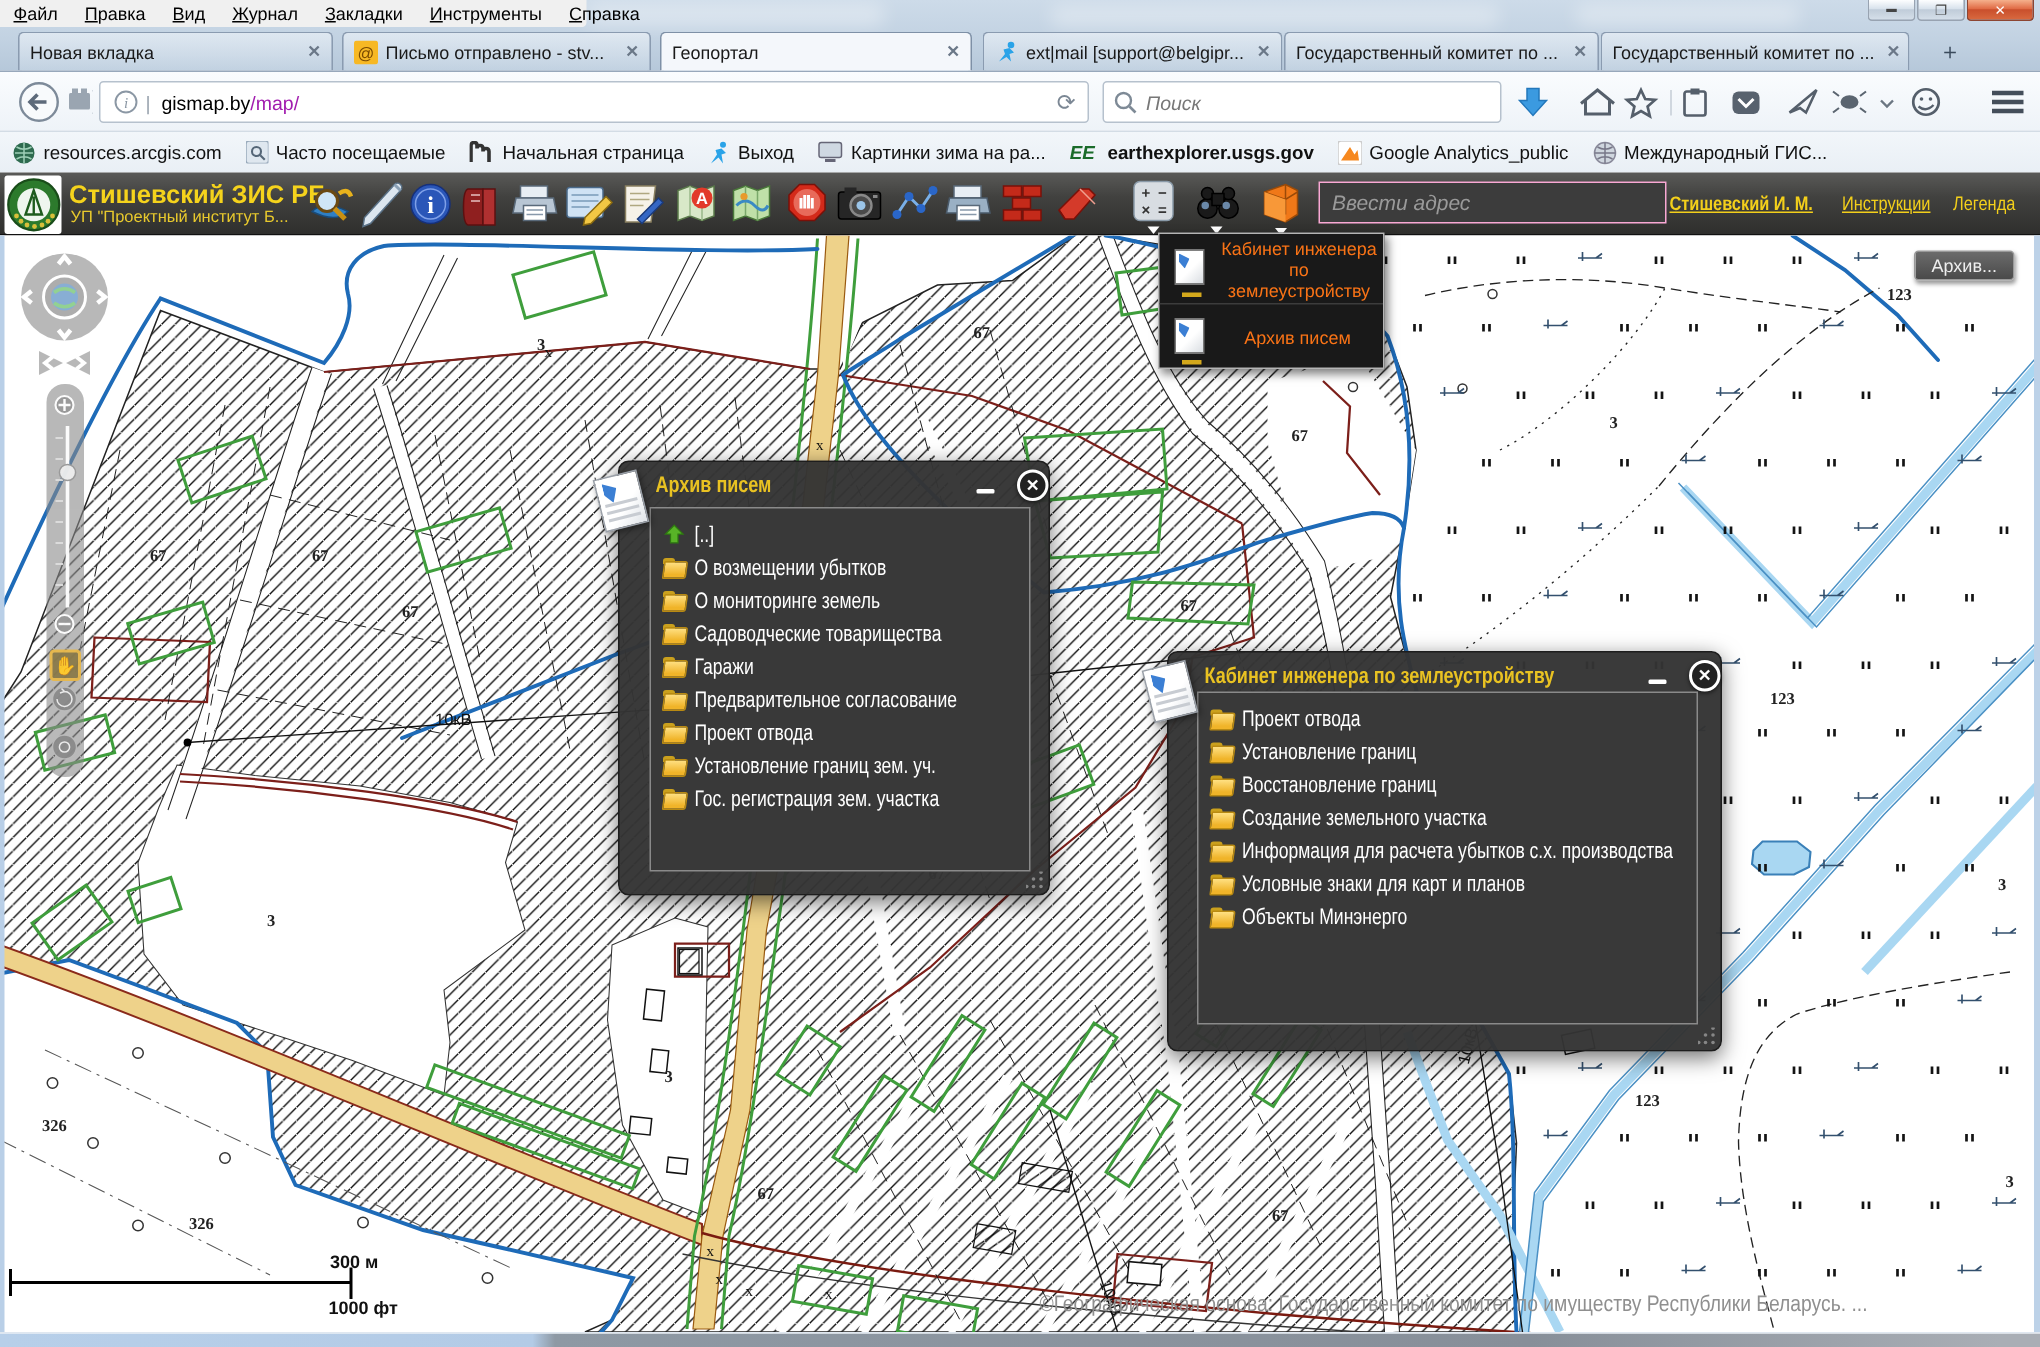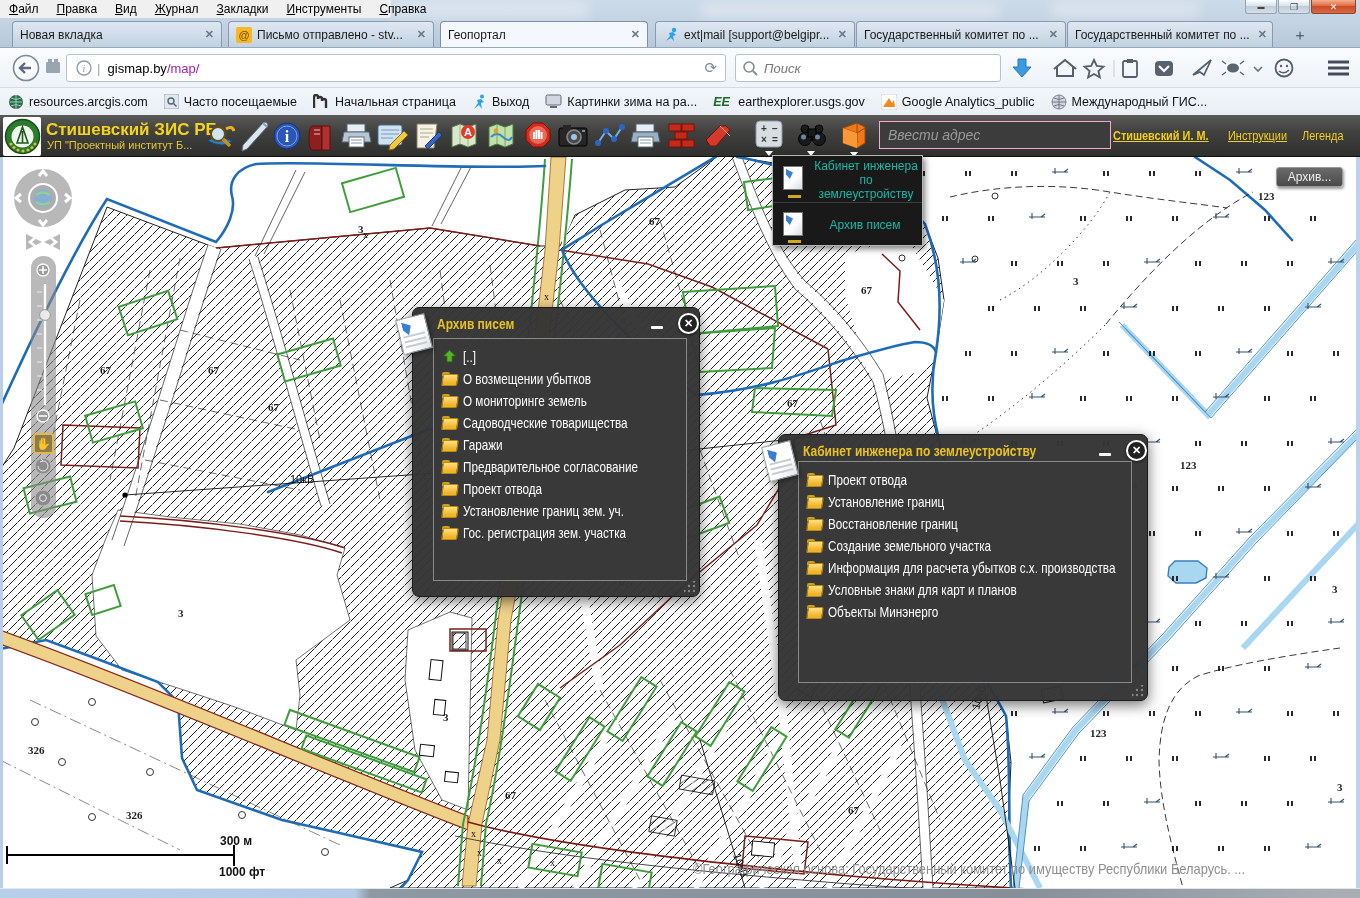--- a/index.html
+++ b/index.html
@@ -49,21 +49,21 @@
 .gripdots{position:absolute;right:3px;bottom:3px;width:12px;height:12px;opacity:.8}
 
 .fold{width:15px;height:12px;position:relative;flex:0 0 15px}
 .fold:before{content:"";position:absolute;left:0;top:0;width:8px;height:4px;background:#caa01d;border-radius:2px 2px 0 0}
 .fold:after{content:"";position:absolute;left:0;top:2px;width:14px;height:10px;background:linear-gradient(180deg,#ffe082,#f0b429 80%);border:1px solid #b98a12;border-radius:1px 2px 2px 1px;transform:skewX(-8deg)}
 
 .paper{position:absolute;width:30px;height:36px;background:linear-gradient(135deg,#fff 60%,#dfe3e8);border:1px solid #9aa0a8;box-shadow:1px 2px 4px rgba(0,0,0,.4);z-index:21}
 .paper:before{content:"";position:absolute;left:4px;top:3px;width:9px;height:14px;background:#3b7fd4;clip-path:polygon(0 0,100% 35%,55% 100%,0 55%)}
 .paper:after{content:"";position:absolute;left:3px;right:3px;bottom:5px;height:2px;background:#c8ccd2;box-shadow:0 -5px 0 #c8ccd2,0 -10px 0 #c8ccd2}
 
-#ddmenu{left:772px;top:155px;width:151px;height:91px;background:#191919;border:1px solid #b5b5b5;box-shadow:2px 3px 6px rgba(0,0,0,.5);z-index:30;color:#14b8a6;font-size:12px}
+#ddmenu{left:772px;top:155px;width:151px;height:91px;background:#191919;border:1px solid #b5b5b5;box-shadow:2px 3px 6px rgba(0,0,0,.5);z-index:30;color:#f97316;font-size:12px}
 #ddmenu .sep{position:absolute;left:0;top:46px;width:100%;height:1px;background:#3c3c3c}
 #ddmenu .ico{position:absolute;left:10px;width:20px;height:24px;background:linear-gradient(135deg,#fff 55%,#d9dde2);border:1px solid #777}
 #ddmenu .ico:before{content:"";position:absolute;left:2px;top:2px;width:7px;height:10px;background:#3b7fd4;clip-path:polygon(0 0,100% 35%,55% 100%,0 55%)}
 #ddmenu .dash{position:absolute;left:15px;width:13px;height:3px;background:#d3a81c}
 
 #layersbtn{left:1276px;top:167px;width:67px;height:20px;background:linear-gradient(180deg,#6b6b6b,#4a4a4a);border:1px solid #999;border-radius:3px;color:#eee;font-size:12px;text-align:center;line-height:18px;box-shadow:1px 2px 3px rgba(0,0,0,.4);z-index:15}
 
 .mapctl{position:absolute;z-index:12}
 </style></head>
 <body>
@@ -160,21 +160,21 @@
         <path d="M1 14 V3 q0-2 2-2 t2 2 v2 q0-2 2-2 t2 2 v2 q0-2 2-2 t2 2 v7" fill="none" stroke="#333" stroke-width="2.4"></path>
       </svg>Начальная страница</span>
 <span class="bi"><svg width="15" height="16" viewBox="0 0 15 16">
         <circle cx="10" cy="2.5" r="2" fill="#2aa3e8"></circle>
         <path d="M2 15 L6 9 L5 6 L9 5 L12 8 L9 9 L10 15 L7 11 Z" fill="#2aa3e8"></path>
       </svg>Выход</span>
 <span class="bi"><svg width="17" height="15" viewBox="0 0 17 15">
         <rect x="1" y="1" width="15" height="10" rx="1.5" fill="#cfd8e2" stroke="#667"></rect>
         <rect x="5" y="12" width="7" height="2" fill="#667"></rect>
       </svg>Картинки зима на ра...</span>
-<span class="bi" style="color:#1a6b2a;font-style:italic;font-weight:bold">EE&nbsp;<span style="color:#111;font-style:normal;font-weight:normal">earthexplorer.usgs.gov</span></span>
+<span class="bi" style="color:#1a6b2a;font-style:italic;font-weight:bold">EE&nbsp;<span style="color:#111;font-style:normal;font-weight:bold">earthexplorer.usgs.gov</span></span>
 <span class="bi"><svg width="16" height="16" viewBox="0 0 16 16">
         <rect width="16" height="16" rx="2" fill="#fff" stroke="#ccc"></rect>
         <path d="M2 13 L8 4 L11 9 L13 6 L14 13 Z" fill="#f6881f"></path>
       </svg>Google Analytics_public</span>
 <span class="bi"><svg width="16" height="16" viewBox="0 0 16 16">
         <circle cx="8" cy="8" r="7" fill="#cfd6de" stroke="#889"></circle>
         <path d="M1 8 h14 M8 1 v14 M3 4 q5 3 10 0 M3 12 q5-3 10 0" stroke="#778" fill="none"></path>
       </svg>Международный ГИС...</span>
 </div>
 

